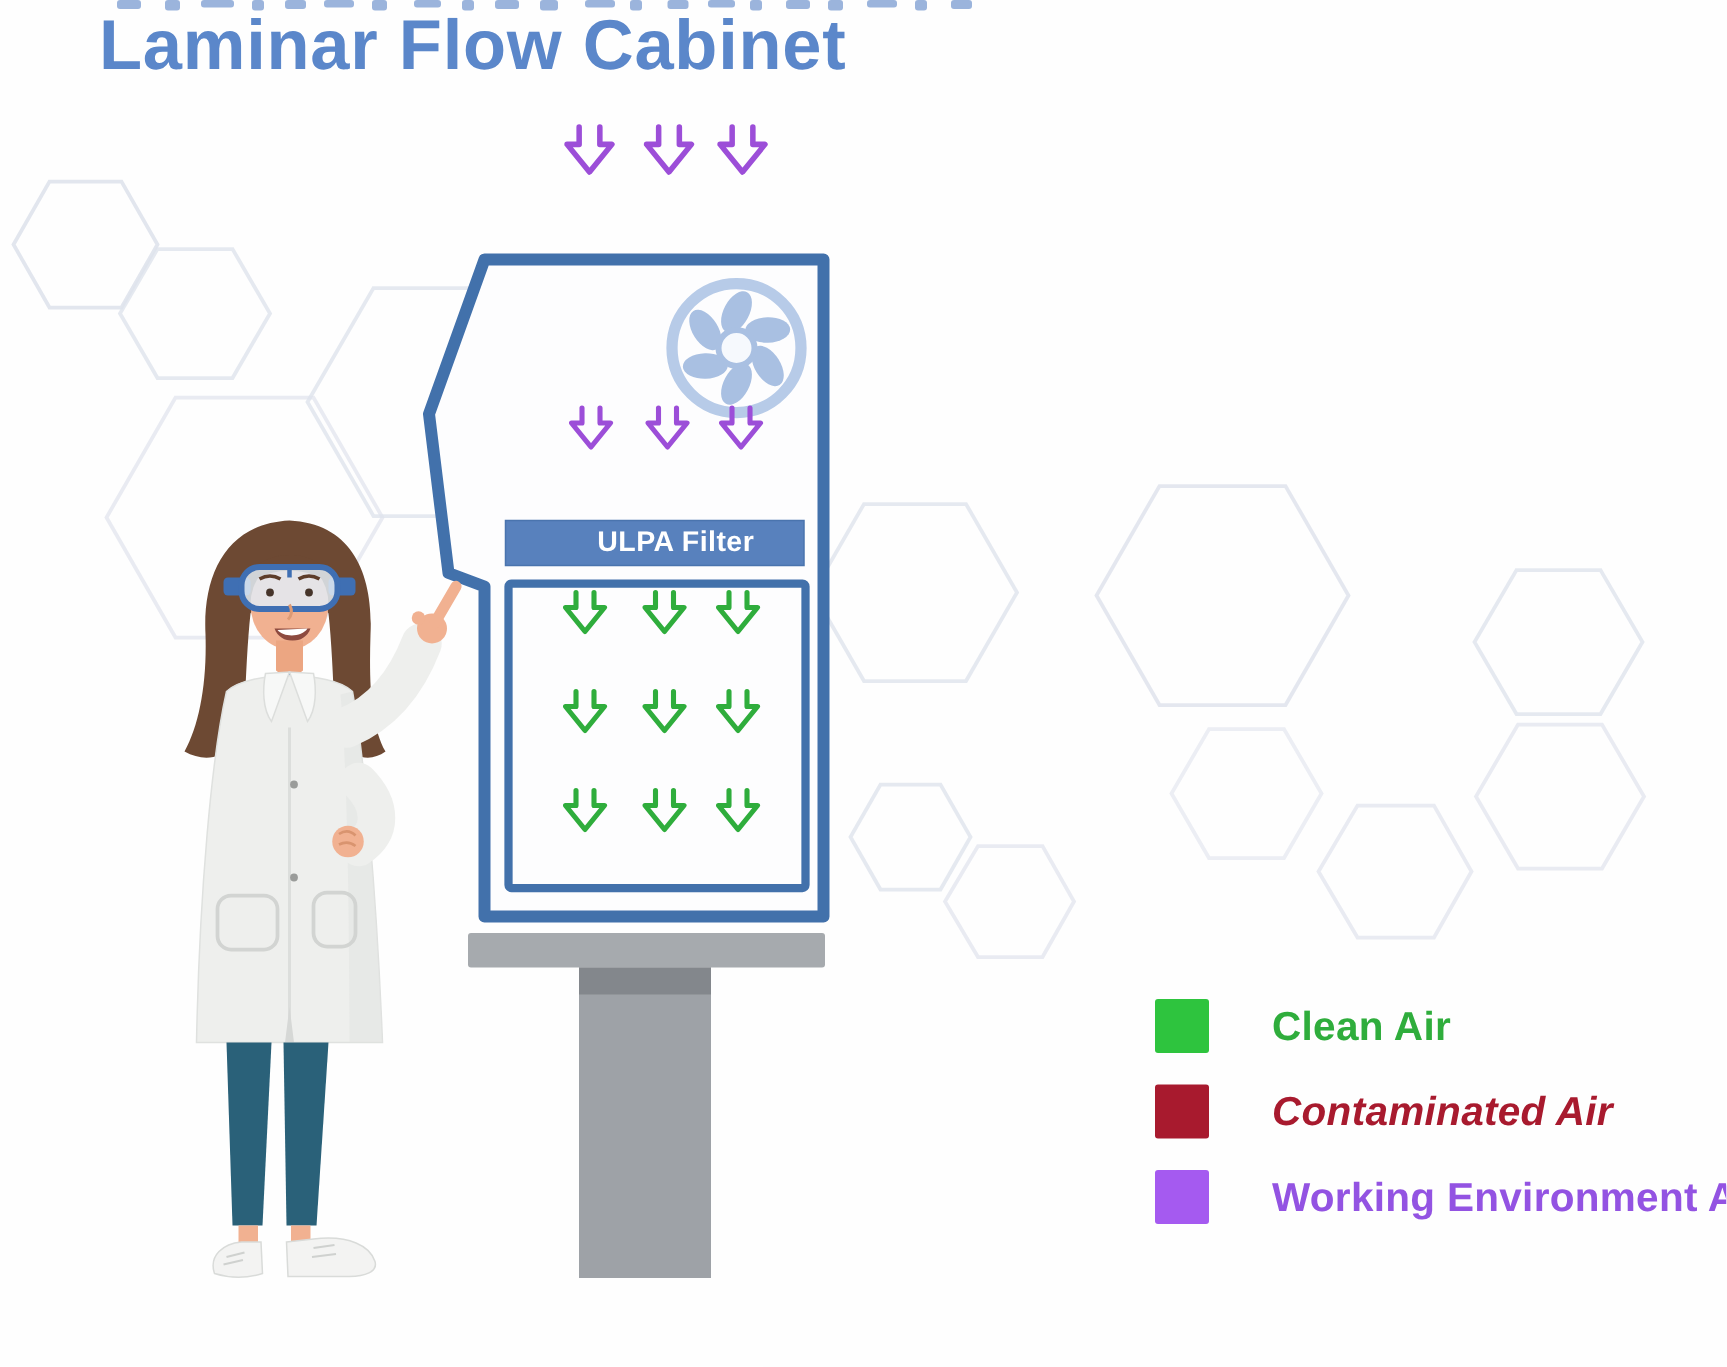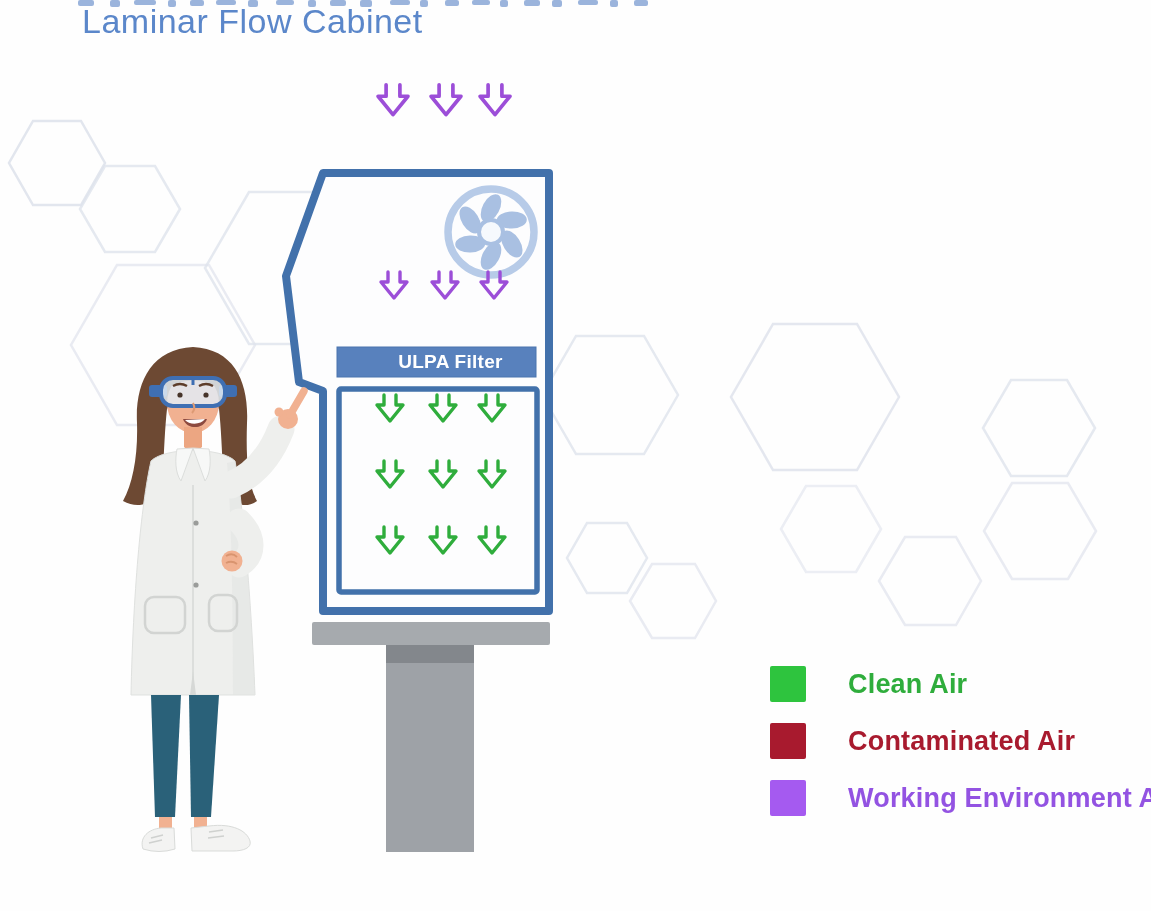--- a/index.html
+++ b/index.html
@@ -1,36 +1,36 @@
 <!DOCTYPE html>
 <html style="--title_blue: #5b87ca; --cabinet_blue: #4271ab; --filter_bar_blue: #5881bd; --fan_blue: #b7cbe8; --fan_blade_blue: #a9c0e2; --clean_air: #2ec43e; --clean_air_text: #2fad3c; --contaminated_air: #a81a2e; --working_air: #9c4ed8; --legend_purple: #a55af0; --legend_purple_text: #9353e2; --hexagon: #dfe3ec; --stand_gray: #a6aaae; --stand_column: #9ea2a7; --stand_dark: #83878c;"><head>
 <meta charset="utf-8">
 <style>
   html,body{margin:0;padding:0;background:#ffffff;font-family:"Liberation Sans",sans-serif;}
   #stage{position:relative;width:1151px;height:911px;background:#fefefe;overflow:hidden;}
   #scene{position:absolute;left:0;top:0;}
   .page-title{
     position:absolute;left:66px;top:2px;width:640px;
-    font-size:34px;font-weight:normal;letter-spacing:0.5px;
-    color:var(--title_blue);white-space:nowrap;margin-left:16px;
+    font-size:47px;font-weight:bold;letter-spacing:0.5px;
+    color:var(--title_blue);white-space:nowrap;
   }
   .ulpa-label{
     position:absolute;left:337px;top:347px;width:227px;height:30px;
     display:flex;align-items:center;justify-content:center;
     color:#ffffff;font-size:19px;font-weight:bold;letter-spacing:0.3px;
   }
   .legend{position:absolute;left:770px;top:666px;display:flex;flex-direction:column;gap:21px;}
   .legend-row{display:flex;align-items:center;gap:42px;height:36px;}
   .swatch{width:36px;height:36px;border-radius:2px;flex:0 0 auto;}
   .swatch.clean{background:var(--clean_air);}
   .swatch.contam{background:var(--contaminated_air);}
   .swatch.working{background:var(--legend_purple);}
   .legend-label{font-size:27px;font-weight:bold;letter-spacing:0.2px;white-space:nowrap;}
   .legend-label.clean-text{color:var(--clean_air_text);text-align:center;}
-  .legend-label.contam-text{color:var(--contaminated_air);}
+  .legend-label.contam-text{color:var(--contaminated_air);font-style:italic;}
   .legend-label.working-text{color:var(--legend_purple_text);}
 </style>
 </head>
 <body>
 
 <div id="stage">
 
   <svg id="scene" width="1151" height="911" viewBox="0 0 1151 911">
     <defs>
       <path id="flow-arrow" d="M-6,-15 L-6,-5 L-13,-5 L0,11 L13,-5 L6,-5 L6,-15" fill="none" stroke-linecap="round" stroke-linejoin="round"></path>

